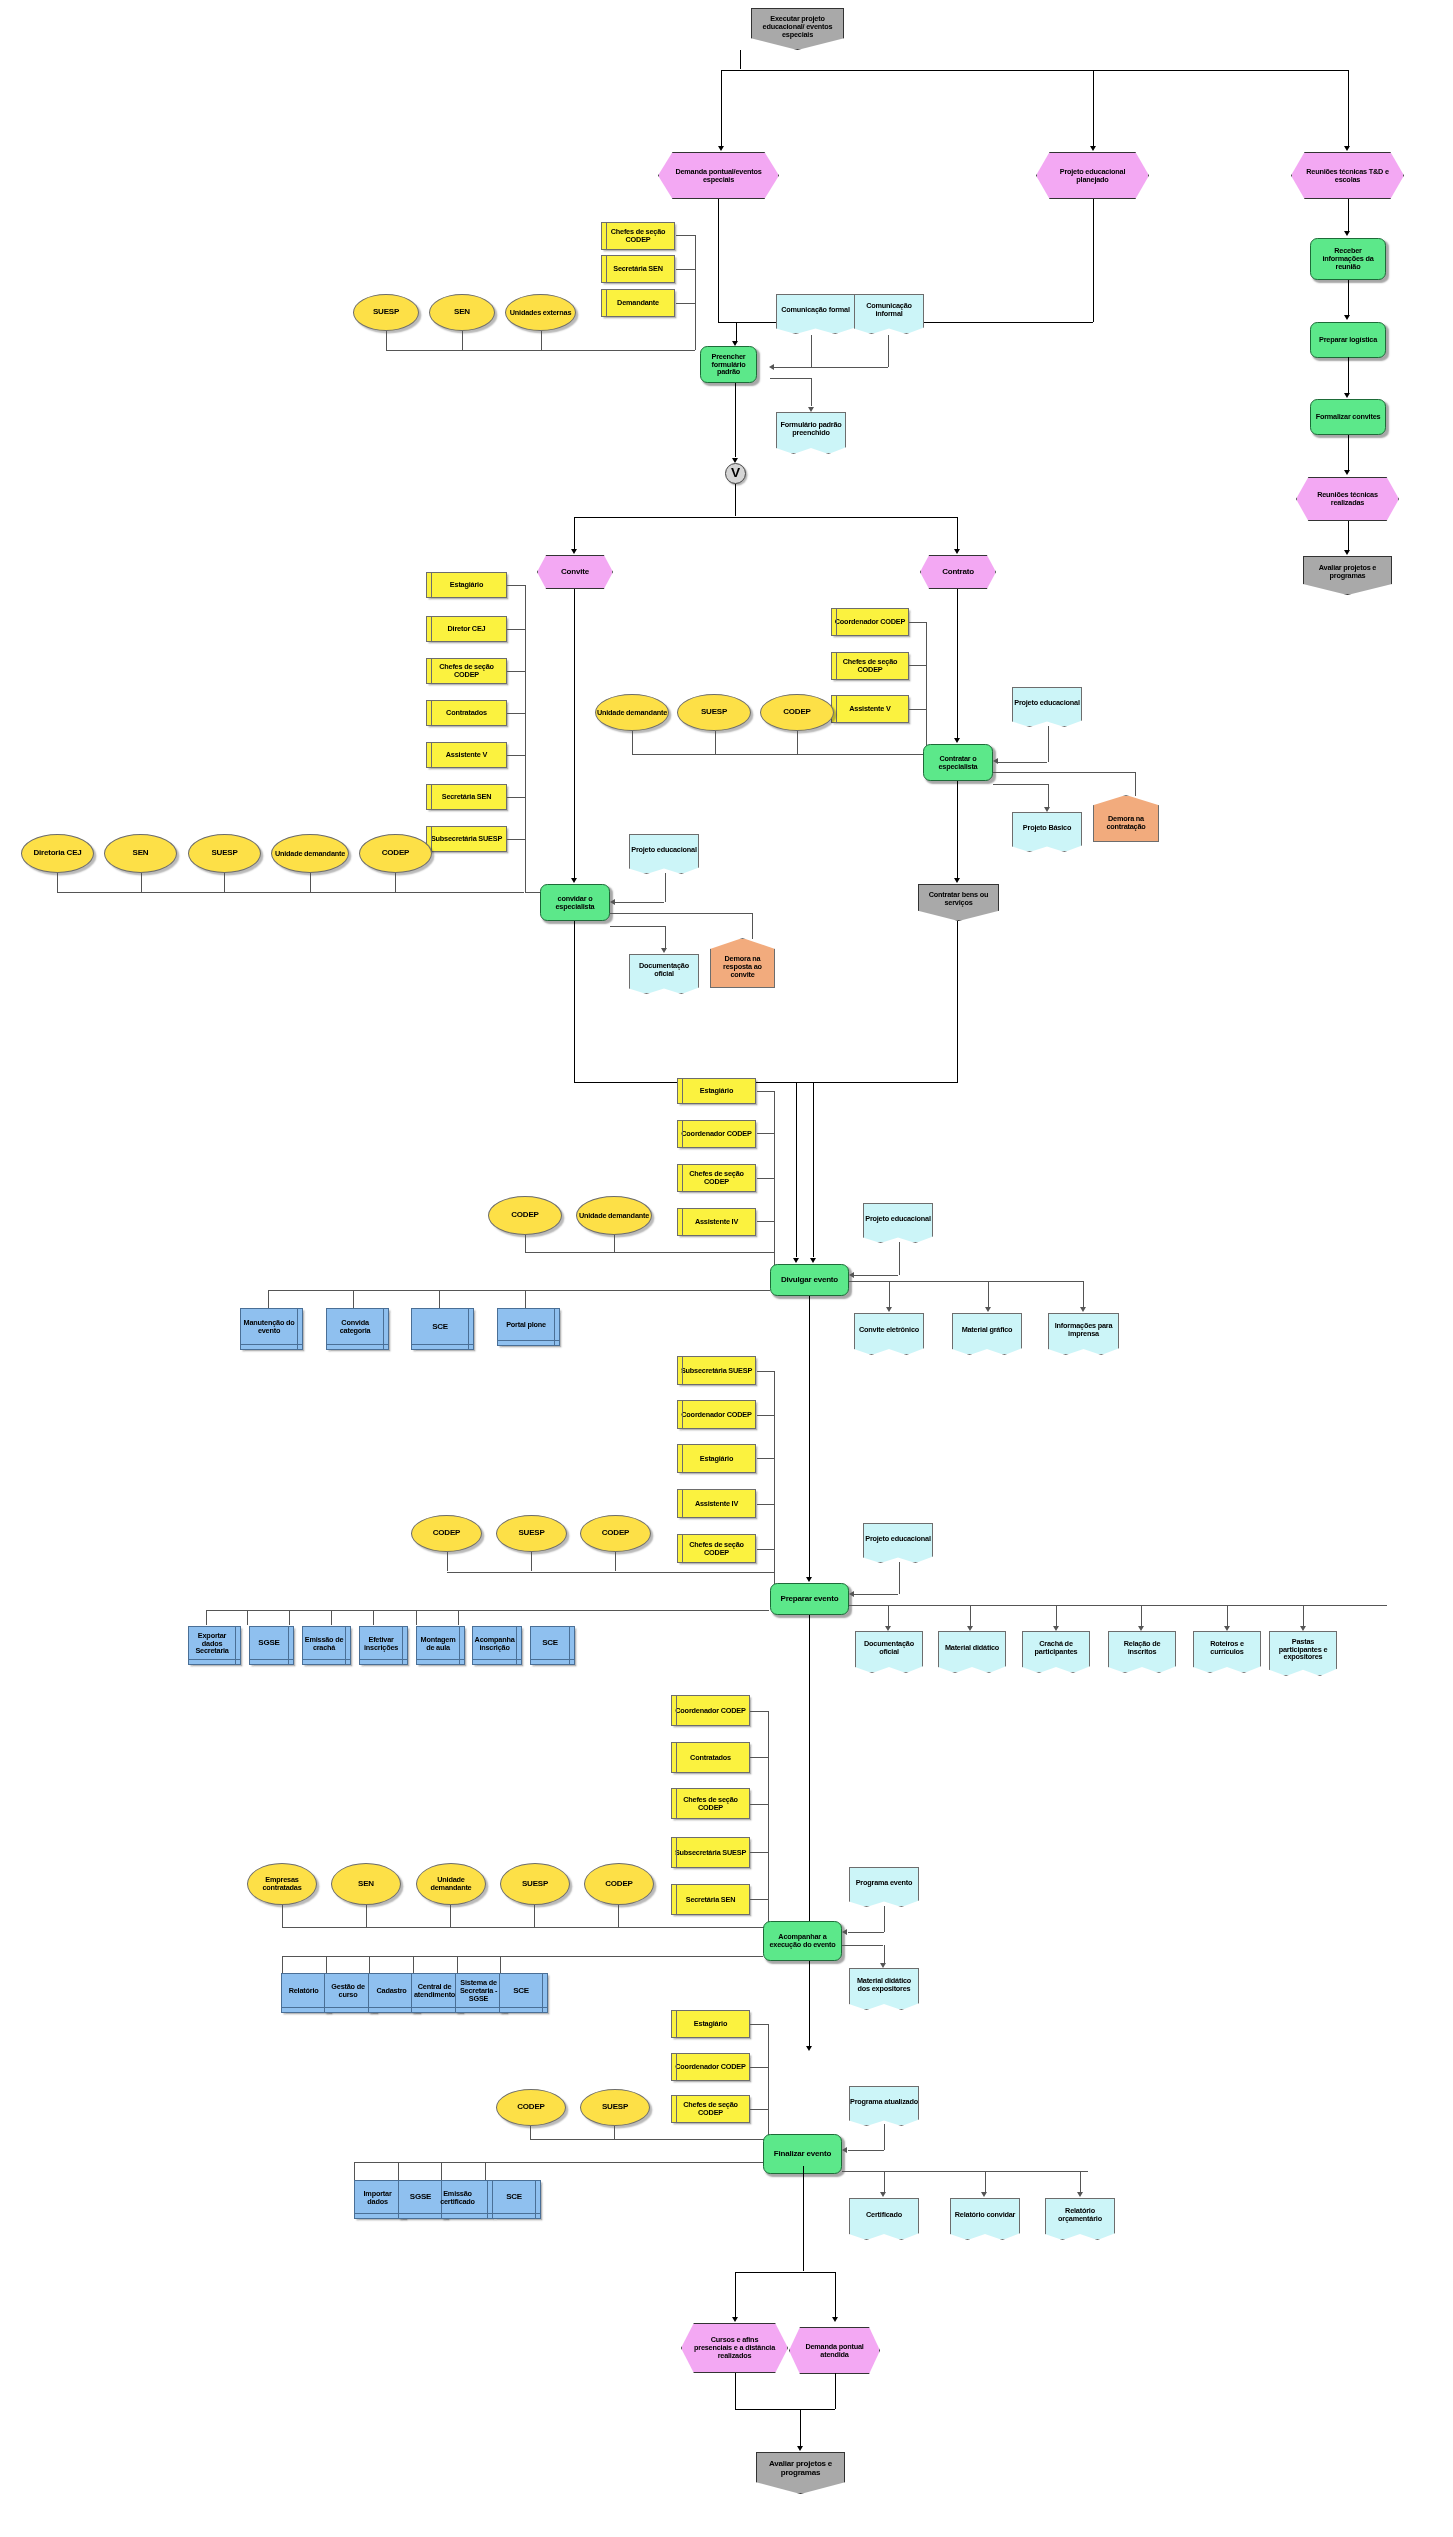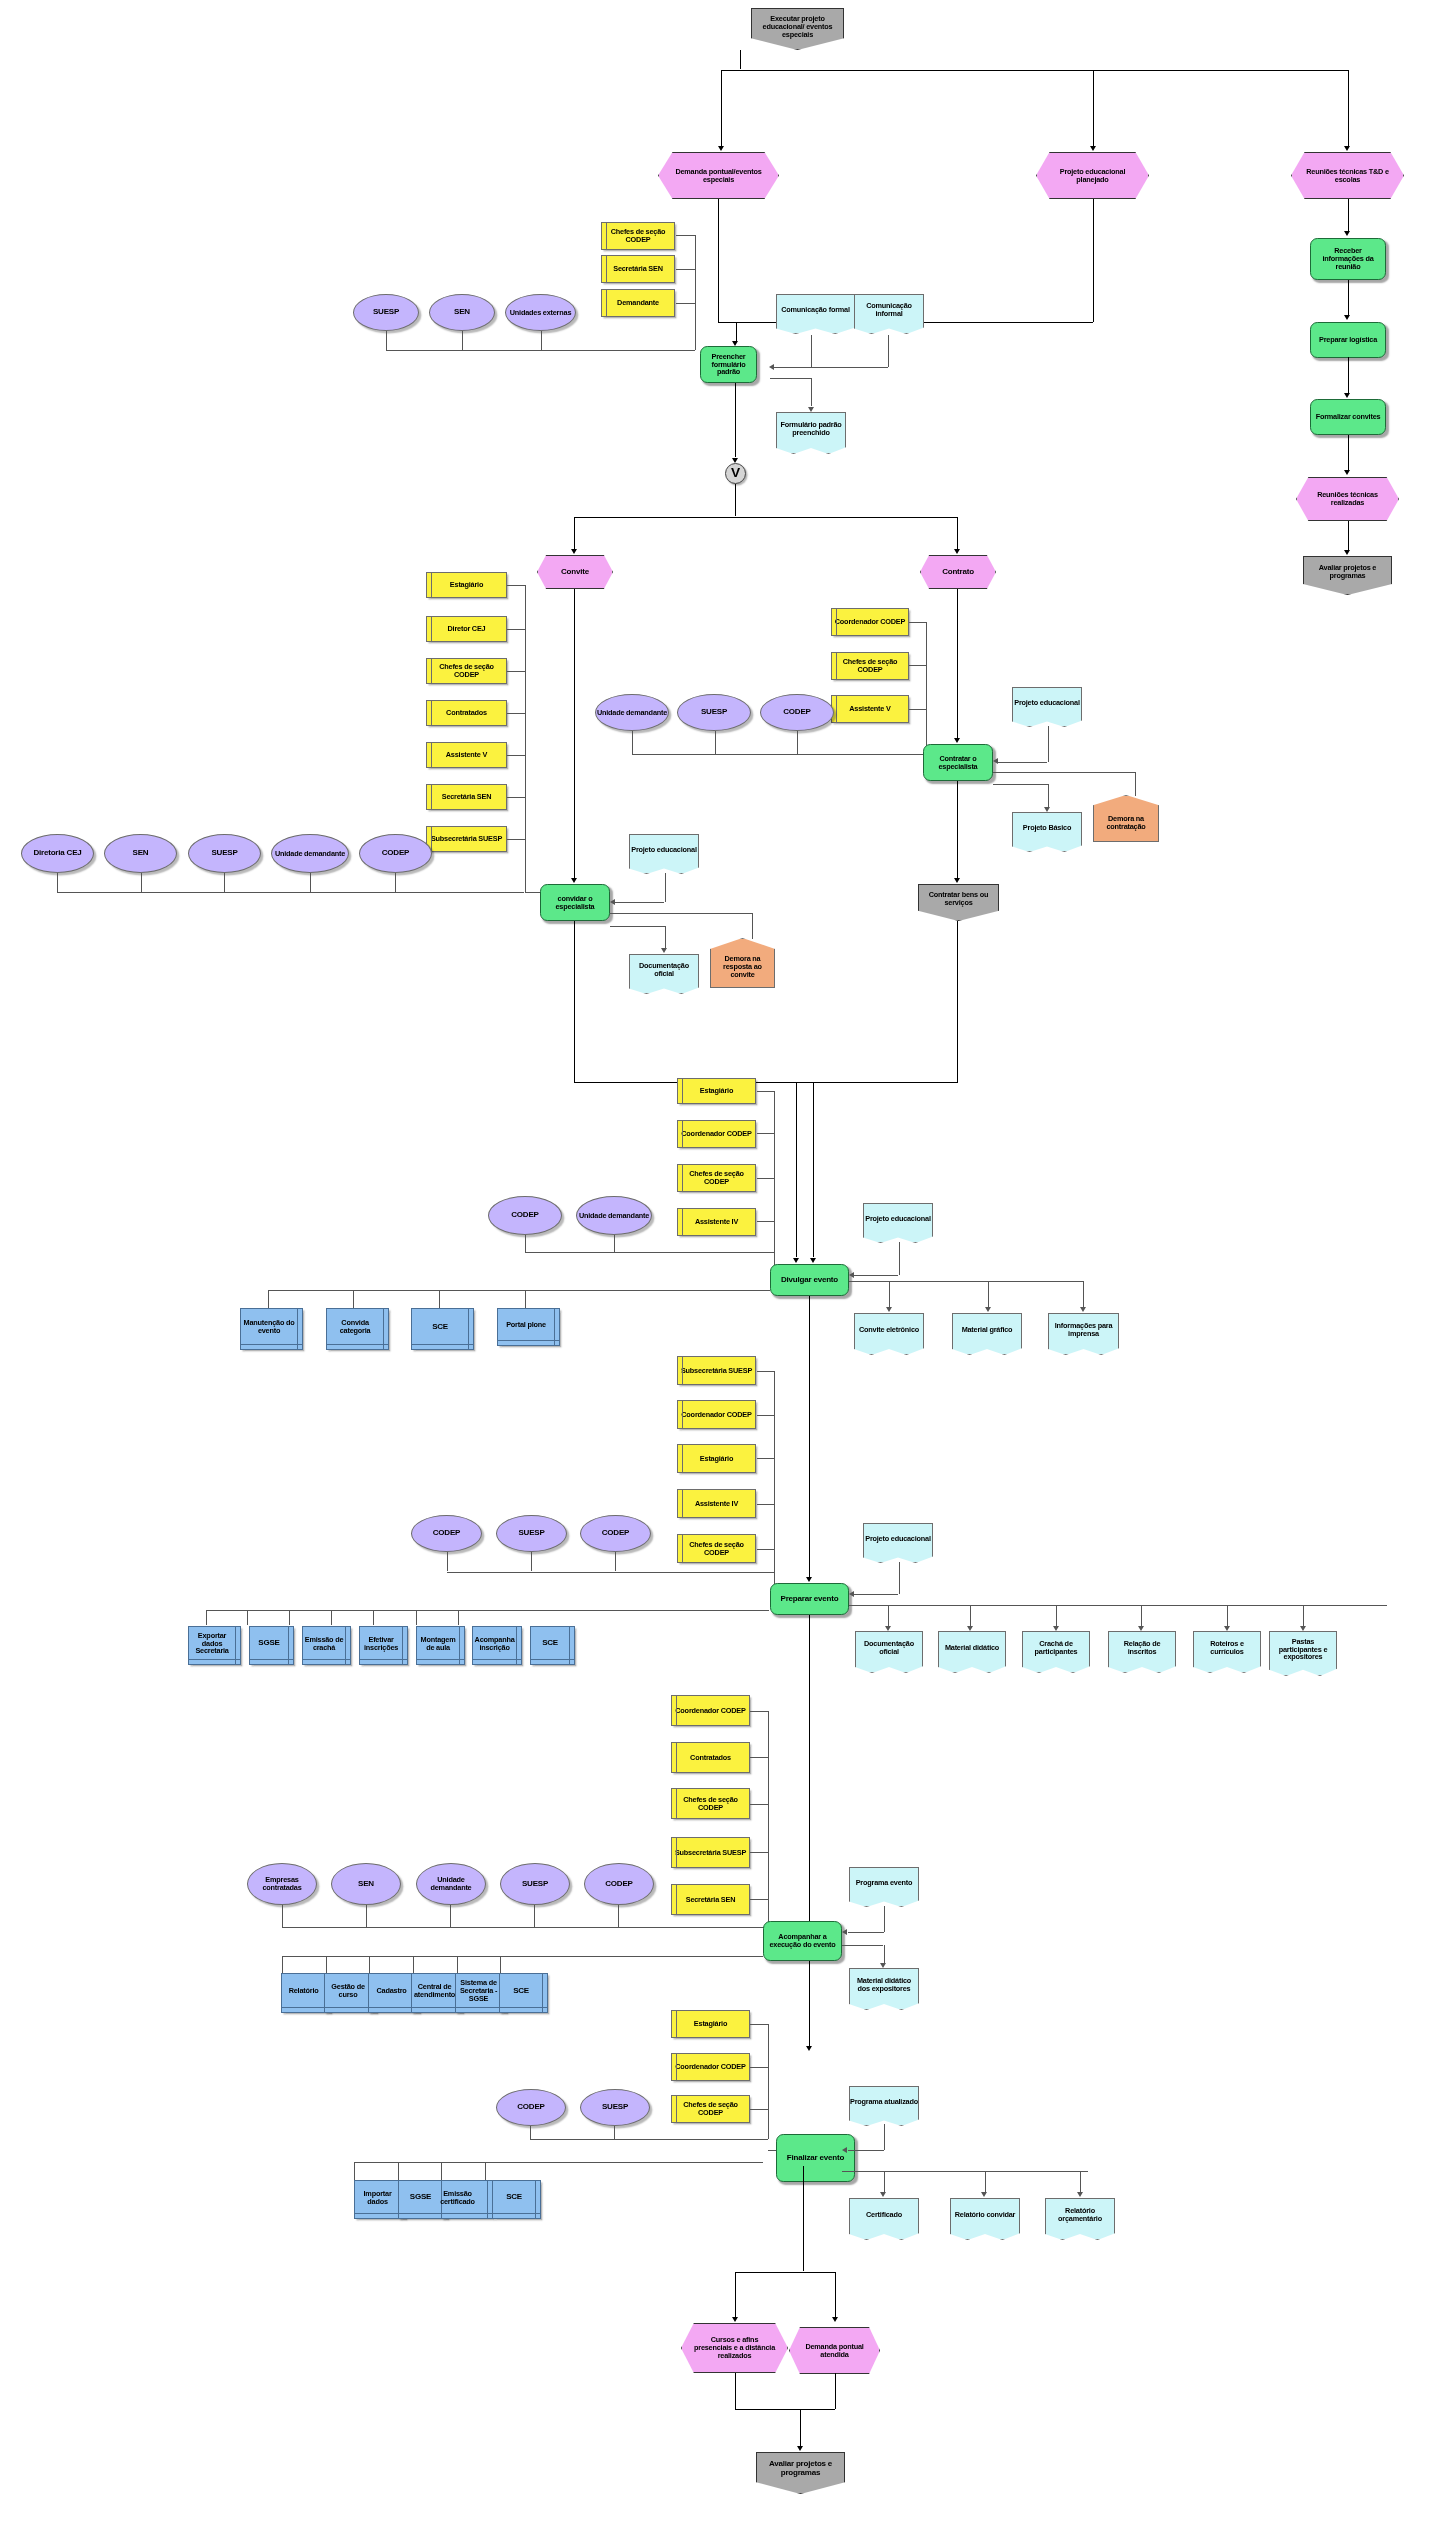--- a/index.html
+++ b/index.html
@@ -26,21 +26,21 @@
          clip-path:polygon(0 0,100% 0,100% 72%,50% 100%,0 72%);
          filter:drop-shadow(2.4px 2.4px 0.8px rgba(0,0,0,.35));}
 
   
   .doc{background:#ccf5f8;border:0.8px solid #6d6d6d;
        filter:drop-shadow(2.4px 2.4px 0.8px rgba(0,0,0,.3));
        clip-path:polygon(0 0,100% 0,100% 84%,75% 100%,50% 86%,25% 100%,0 86%);
        padding-bottom:8px;}
 
   
-  .org{background:#c4b5fd;border:0.8px solid #6d6d6d;border-radius:50%;
+  .org{background:#fde047;border:0.8px solid #6d6d6d;border-radius:50%;
        box-shadow:2.4px 2.4px 1.6px rgba(0,0,0,.28);}
 
   
   .role{background:#fbf23f;border:0.8px solid #6d6d6d;
         box-shadow:2.4px 2.4px 1.6px rgba(0,0,0,.28);position:absolute;}
   .role:before{content:"";position:absolute;left:4px;top:0;bottom:0;width:0.8px;background:#6d6d6d;}
 
   
   .sys{background:#8fc0ef;border:0.8px solid #4a6f96;position:absolute;
        box-shadow:2.4px 2.4px 1.6px rgba(0,0,0,.28);}
@@ -653,21 +653,21 @@
   </div>
   <div class="lnG h" style="left:750px;top:2024px;width:18px;"></div>
   <div class="lnG h" style="left:750px;top:2067px;width:18px;"></div>
   <div class="lnG h" style="left:750px;top:2109px;width:18px;"></div>
   <div class="lnG v" style="left:768px;top:2024px;height:115px;"></div>
   <div class="lnG v" style="left:530px;top:2126px;height:13px;"></div>
   <div class="lnG v" style="left:614px;top:2126px;height:13px;"></div>
   <div class="lnG h" style="left:530px;top:2139px;width:238px;"></div>
   <div class="lnG h" style="left:768px;top:2150px;width:19.4px;"></div>
 
-  <div class="node process t10" style="left:763px;top:2134px;width:79px;height:48px;padding:0 2.4px;margin-left:13px;">
+  <div class="node process t10" style="left:763px;top:2134px;width:79px;height:40px;padding:0 2.4px;">
     <span>Finalizar evento</span>
   </div>
 
   <div class="node doc t9" style="left:849px;top:2086px;width:70px;height:40px;">
     <span>Programa atualizado</span>
   </div>
   <div class="lnG v" style="left:884px;top:2124px;height:26px;"></div>
   <div class="lnG h" style="left:848px;top:2150px;width:36px;"></div>
   <div class="arw left" style="left:842px;top:2147px;"></div>
 

